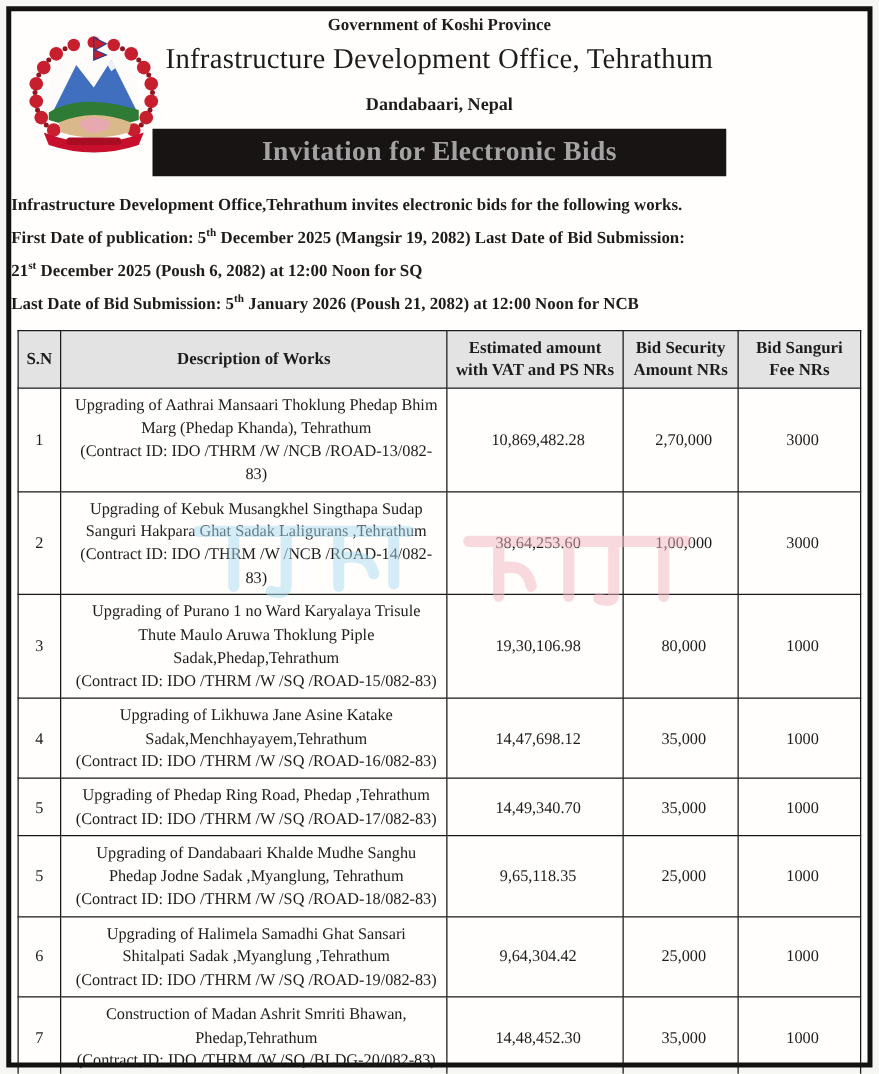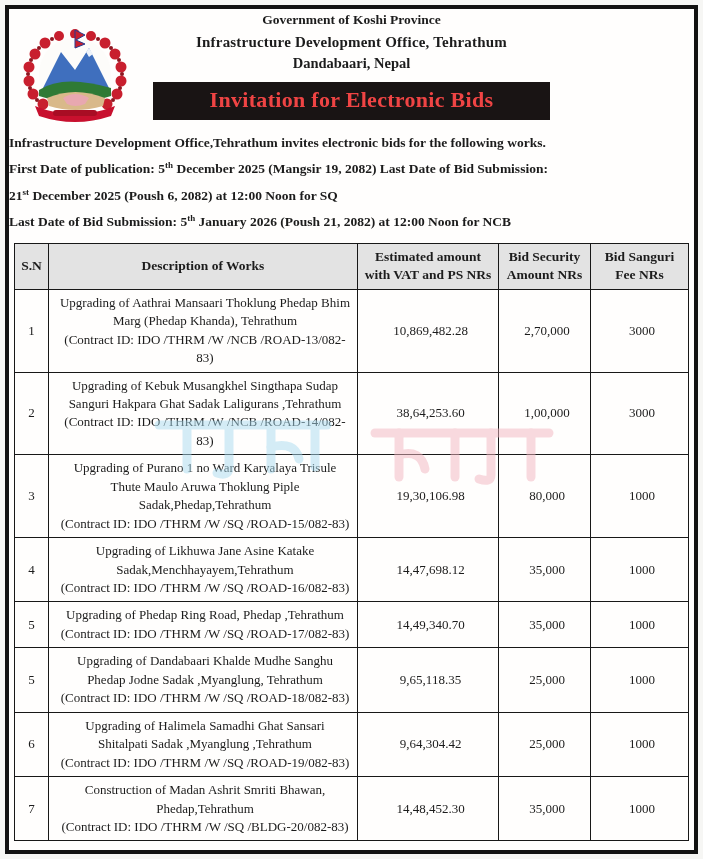--- a/index.html
+++ b/index.html
@@ -2,23 +2,23 @@
 <html><head>
 <meta charset="utf-8">
 <style>
   html,body{margin:0;padding:0;background:#f6f6f4;}
   body{width:703px;height:859px;overflow:hidden;font-family:"Liberation Serif","DejaVu Serif",serif;color:#1c1c1c;}
   .frame{position:relative;box-sizing:border-box;width:693px;height:849px;margin:5px;border:4px solid #121212;background:#fffefd;}
   
   .hdr{position:relative;text-align:center;padding-top:0;}
   .logo{position:absolute;left:14px;top:14px;width:104px;height:98px;}
   .h-line1,.h-line2{font-weight:bold;font-size:13.5px;margin:3px 0;}
-  .h-line3{font-weight:bold;font-size:15px;margin:6px 0 4px 0;letter-spacing:.2px;}
+  .h-line3{font-weight:normal;font-size:23px;margin:6px 0 16px 0;letter-spacing:.2px;}
   .h-line4{font-weight:bold;font-size:14.5px;margin:4px 0 10px 0;}
-  .banner{margin:4px auto 0 auto;width:397px;background:#191414;color:#ef4444;font-weight:bold;font-size:22px;text-align:center;padding:5px 0 7px 0;letter-spacing:.3px;}
+  .banner{margin:4px auto 0 auto;width:459px;background:#191414;color:#a3a3a3;font-weight:bold;font-size:22px;text-align:center;padding:5px 0 7px 0;letter-spacing:.3px;}
   
   .intro{text-align:left;font-weight:bold;font-size:13.5px;margin-top:10px;line-height:1.95;}
   .sup{vertical-align:super;font-size:9px;line-height:0;}
   
   table.bids{border-collapse:collapse;margin:8px auto 0 auto;width:674px;table-layout:fixed;}
   table.bids th,table.bids td{border:1.6px solid #181818;vertical-align:middle;text-align:center;}
   table.bids th{background:#e3e3e3;font-size:13.5px;font-weight:bold;text-align:center;padding:4px 4px;line-height:1.35;}
   col.c-sn{width:34px;}col.c-desc{width:309px;}col.c-amt{width:141px;}col.c-sec{width:92px;}col.c-fee{width:98px;}
   td.sn{text-align:center;font-size:13px;}
   td.desc{font-size:13px;padding:4px 6px 4px 10px;line-height:1.42;}

